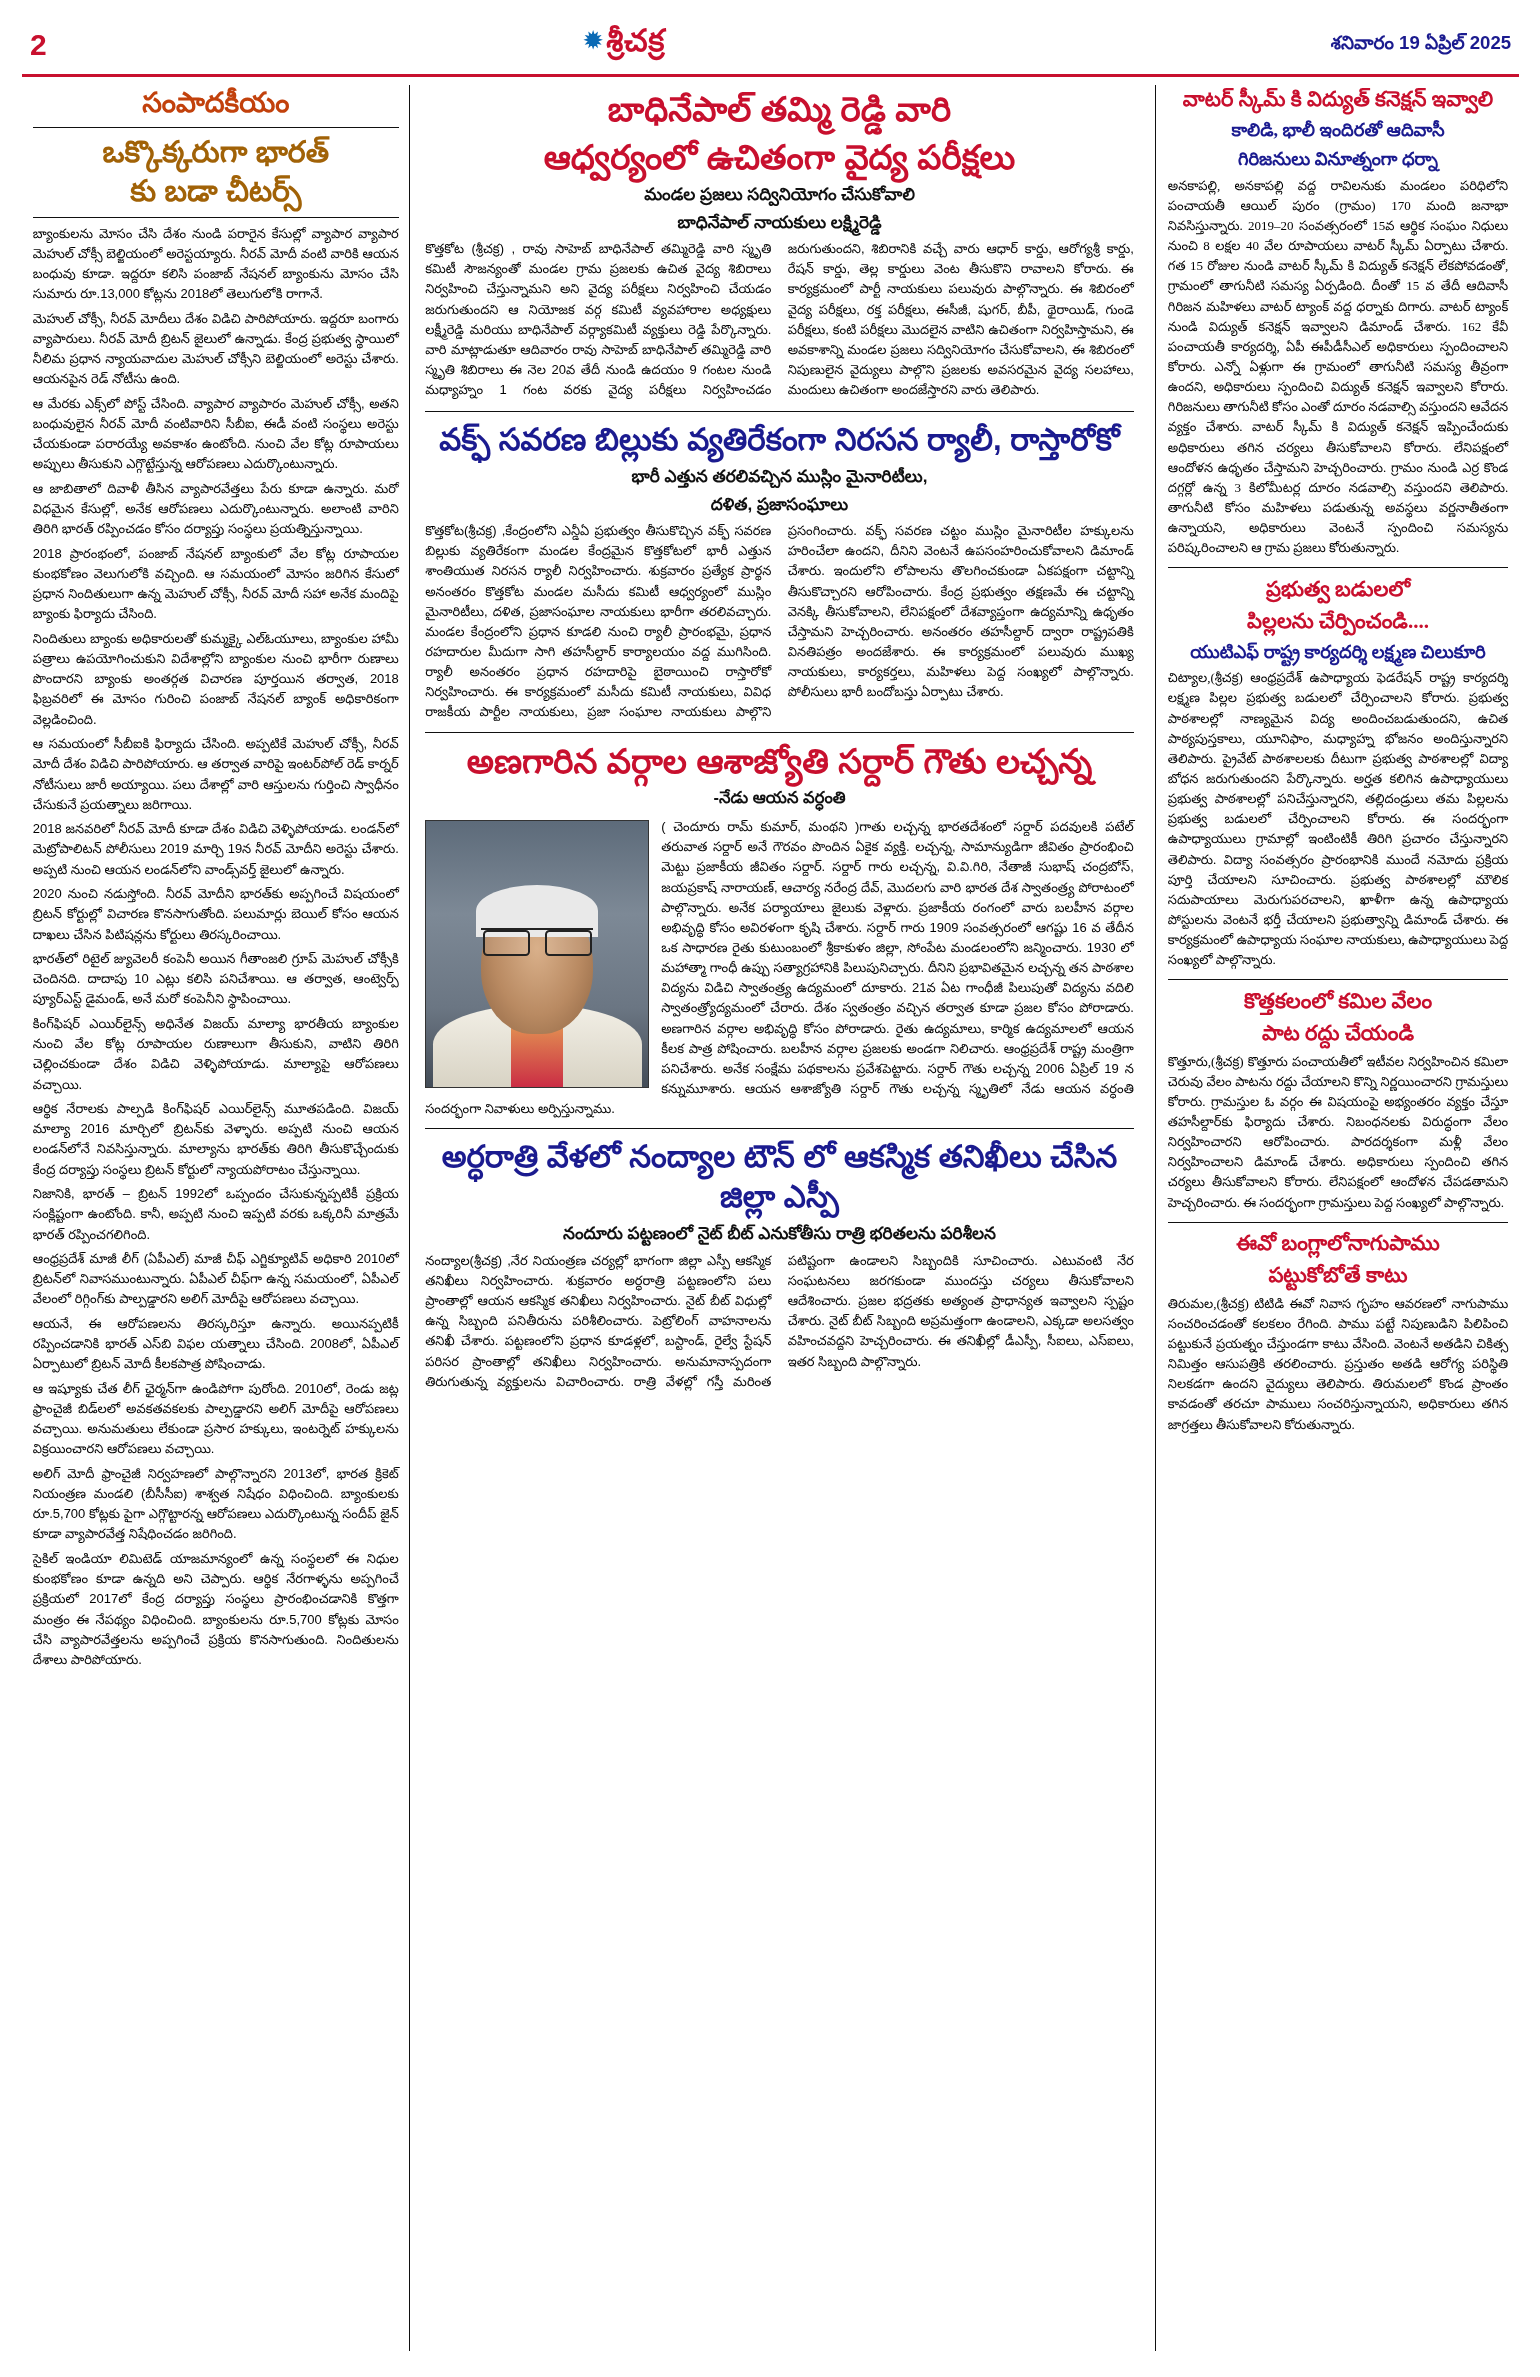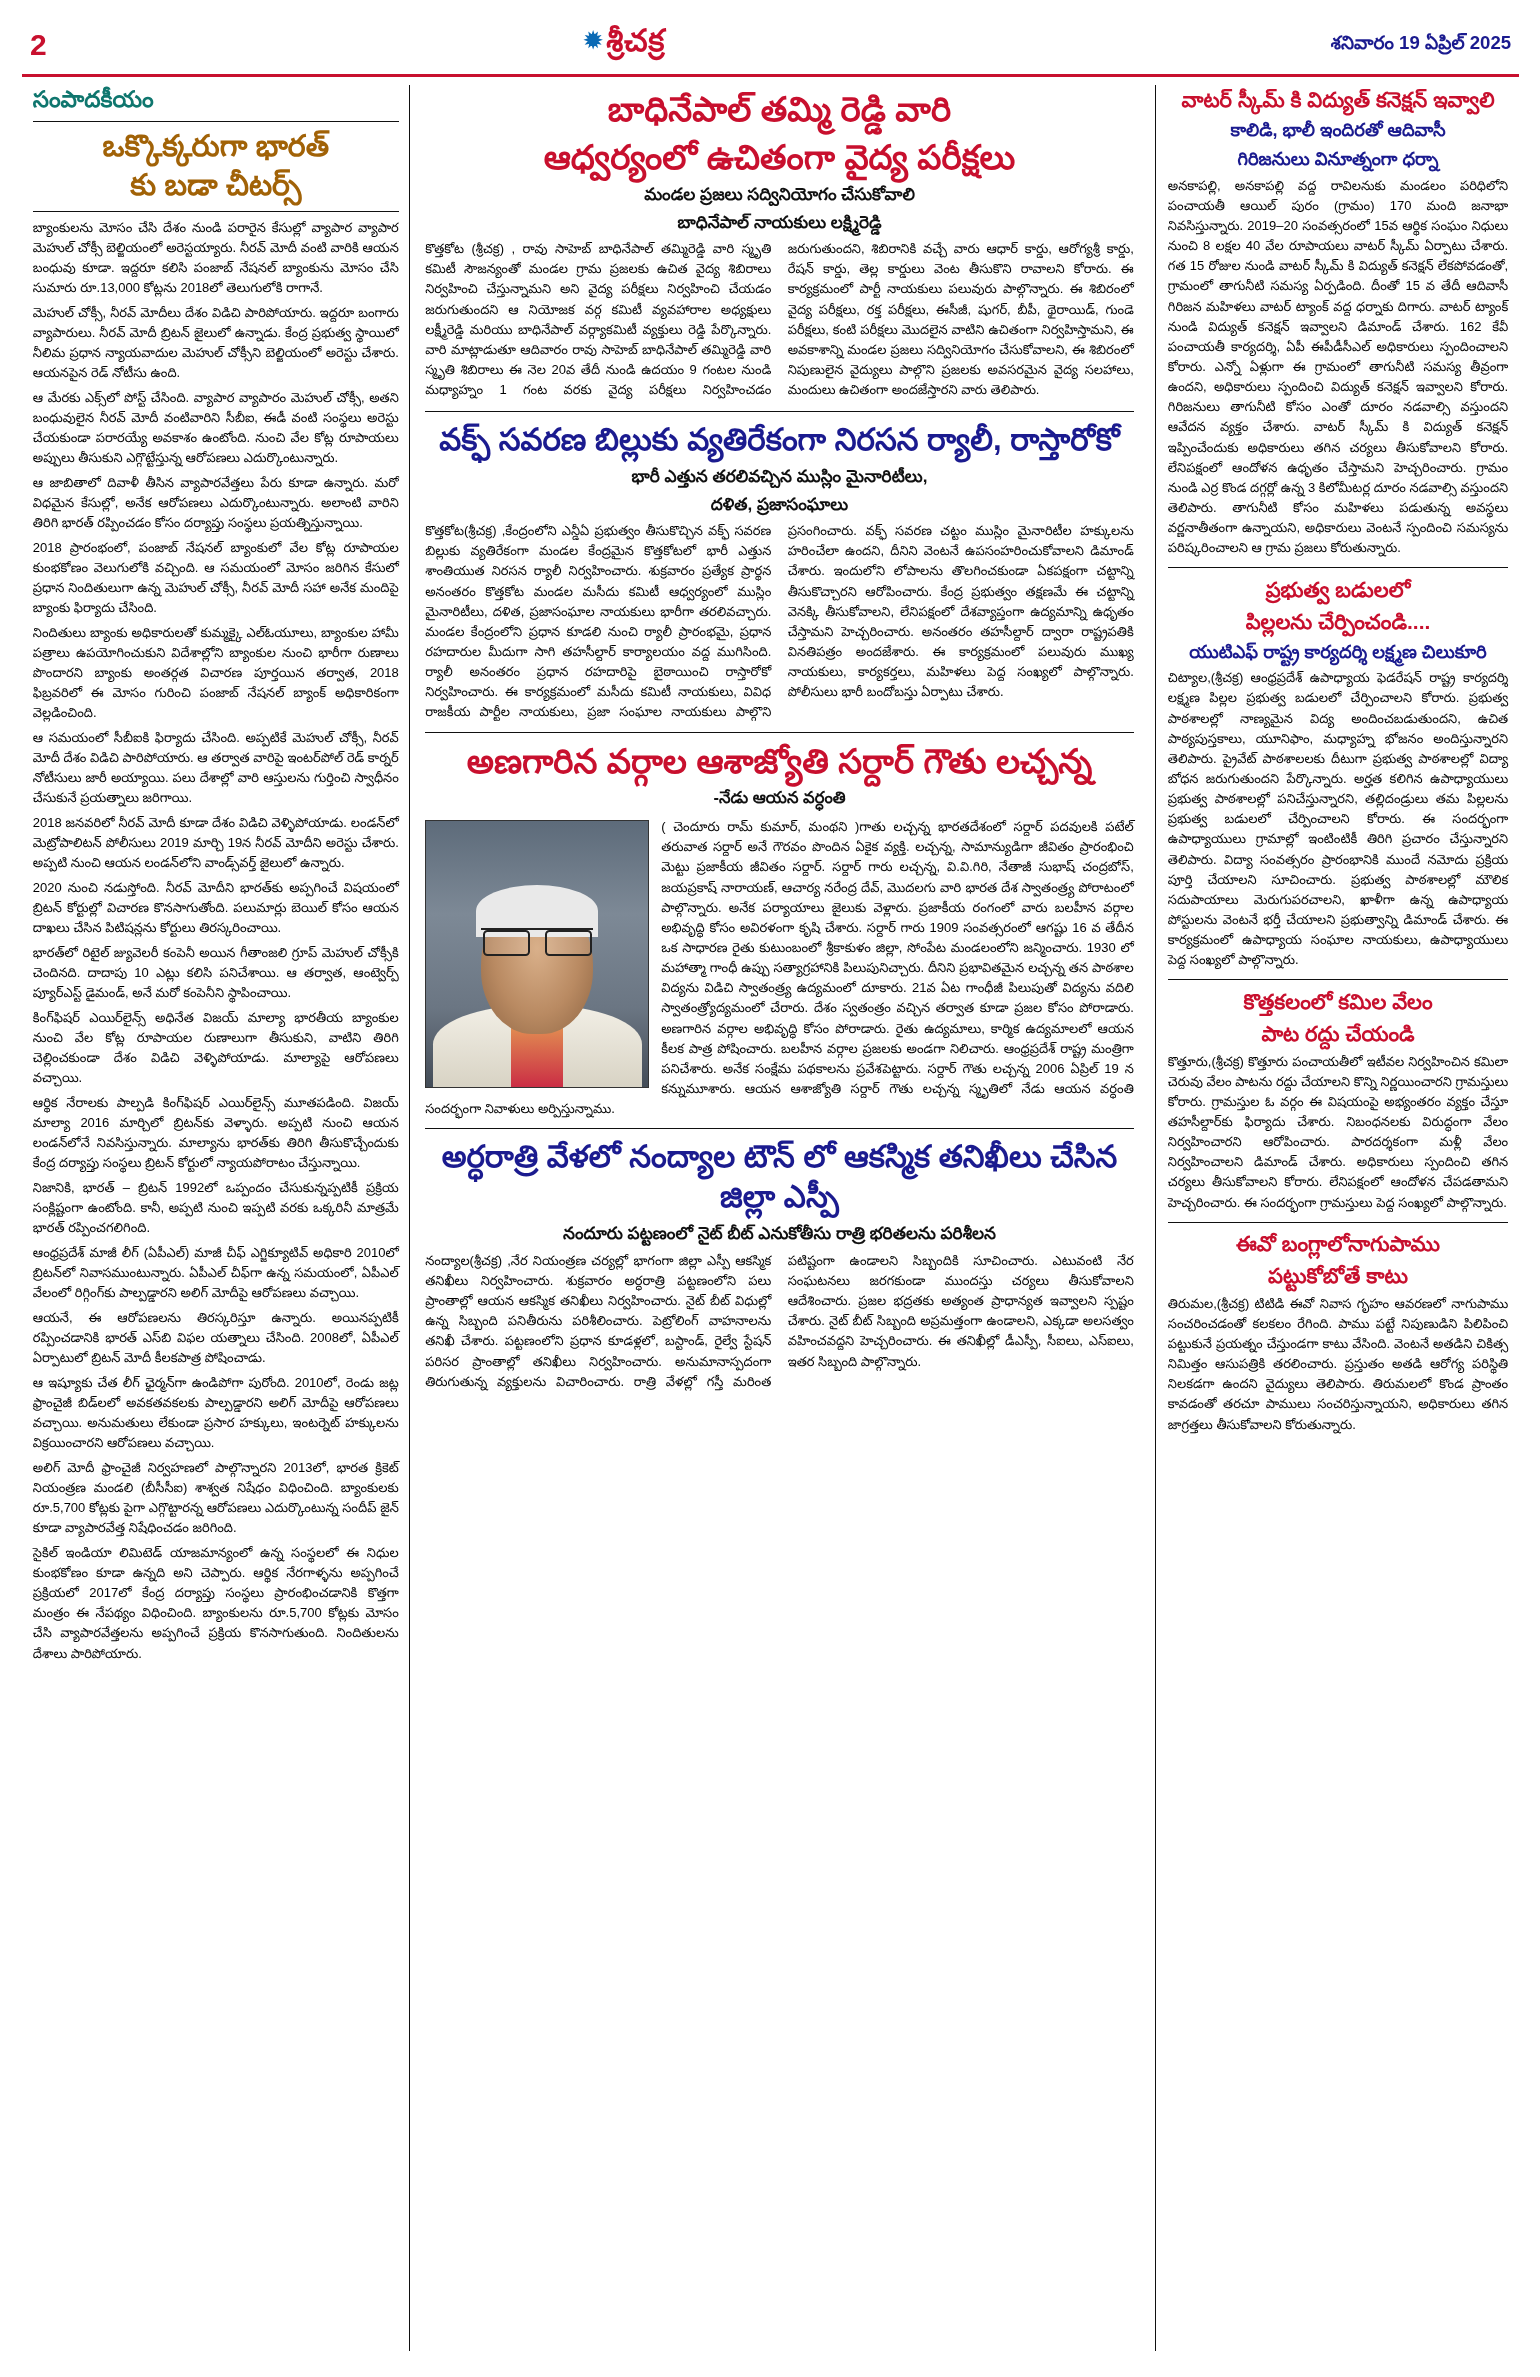--- a/index.html
+++ b/index.html
@@ -63,28 +63,29 @@
   
   .content {
     display: flex;
     gap: 0;
     margin-top: 7.5px;
     height: 2266px;
   }
   .col { padding: 0 10.4px; }
   .col-left   { width: 388px; border-right: 1.5px solid #111; }
   .col-mid    { width: 746px; border-right: 1.5px solid #111; padding-left: 15px; padding-right: 21px;}
-  .col-right  { width: 363px; padding-left: 12px; }
+  .col-right  { width: 363px; padding-left: 12px; font-family: Liberation Serif, serif; }
 
   .hl { border-top: 1.5px solid #111; margin: 7.5px 0 6px 0; }
 
   
   .kicker {
-    font-size: 23px;
-    color: #0f766e;
+    text-align: center;
+    font-size: 28px;
+    color: #c2410c;
     font-weight: bold;
     line-height: 1.25;
   }
   .edit-title {
     text-align: center;
     font-size: 30px;
     font-weight: bold;
     color: #a16207;
     line-height: 1.2;
     margin: 3px 0 1.5px 0;

